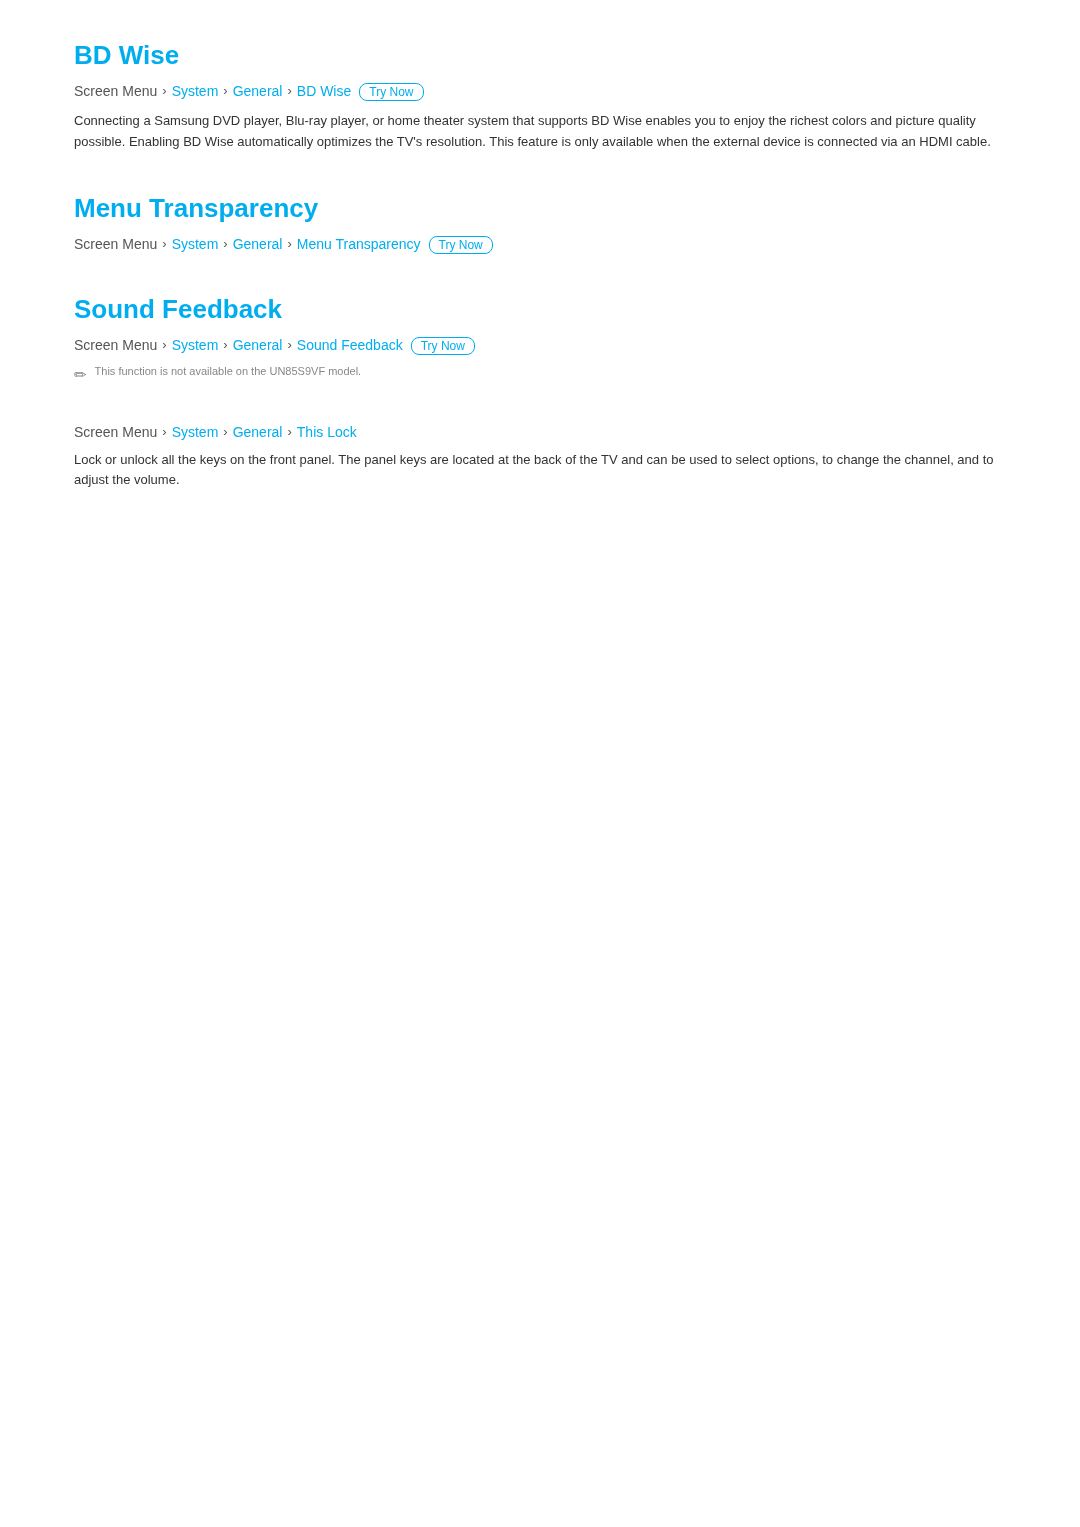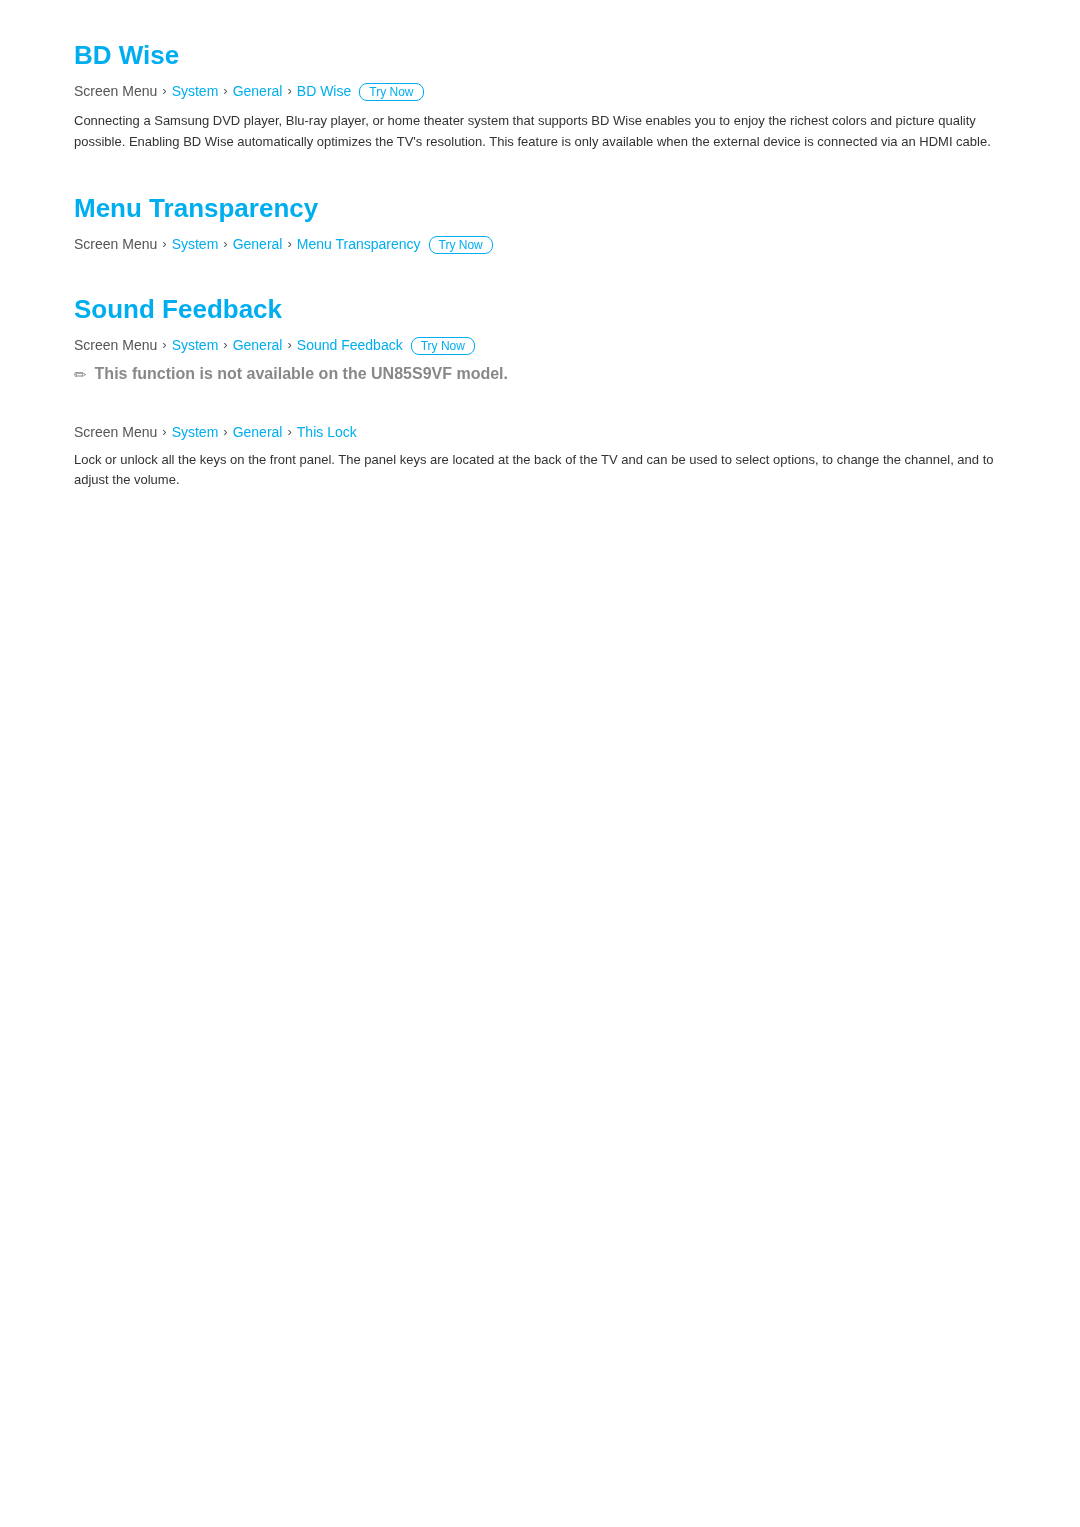--- a/index.html
+++ b/index.html
@@ -77,23 +77,22 @@
     }
 
     .pencil-icon {
       color: #888888;
       font-size: 15px;
       margin-top: 1px;
       flex-shrink: 0;
     }
 
     .note-text {
-      font-size: 16px;
+      font-size: 11px;
       color: #888888;
-      font-weight: bold;
     }
   </style>
 </head>
 <body>
 
 <div>
 
   <div class="section">
     <h2 class="section-title">BD Wise</h2>
     <div class="breadcrumb">

